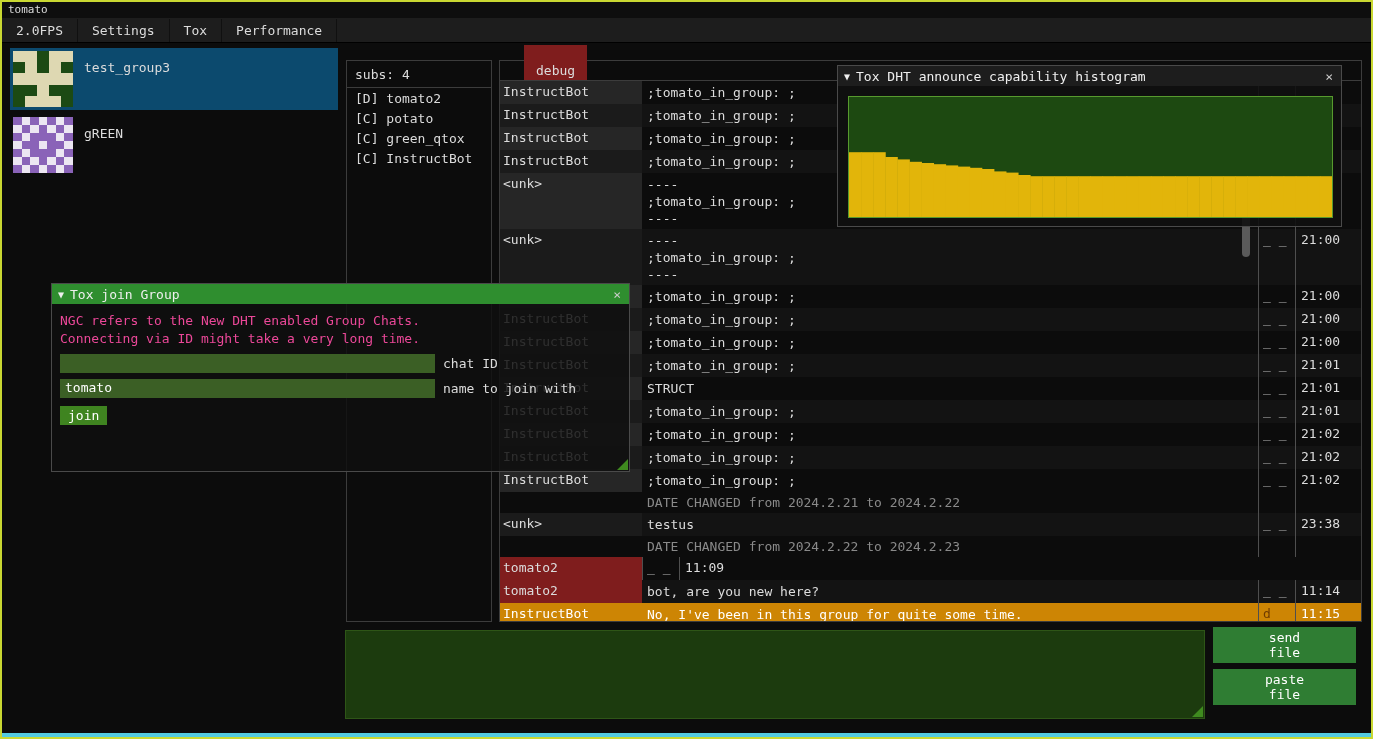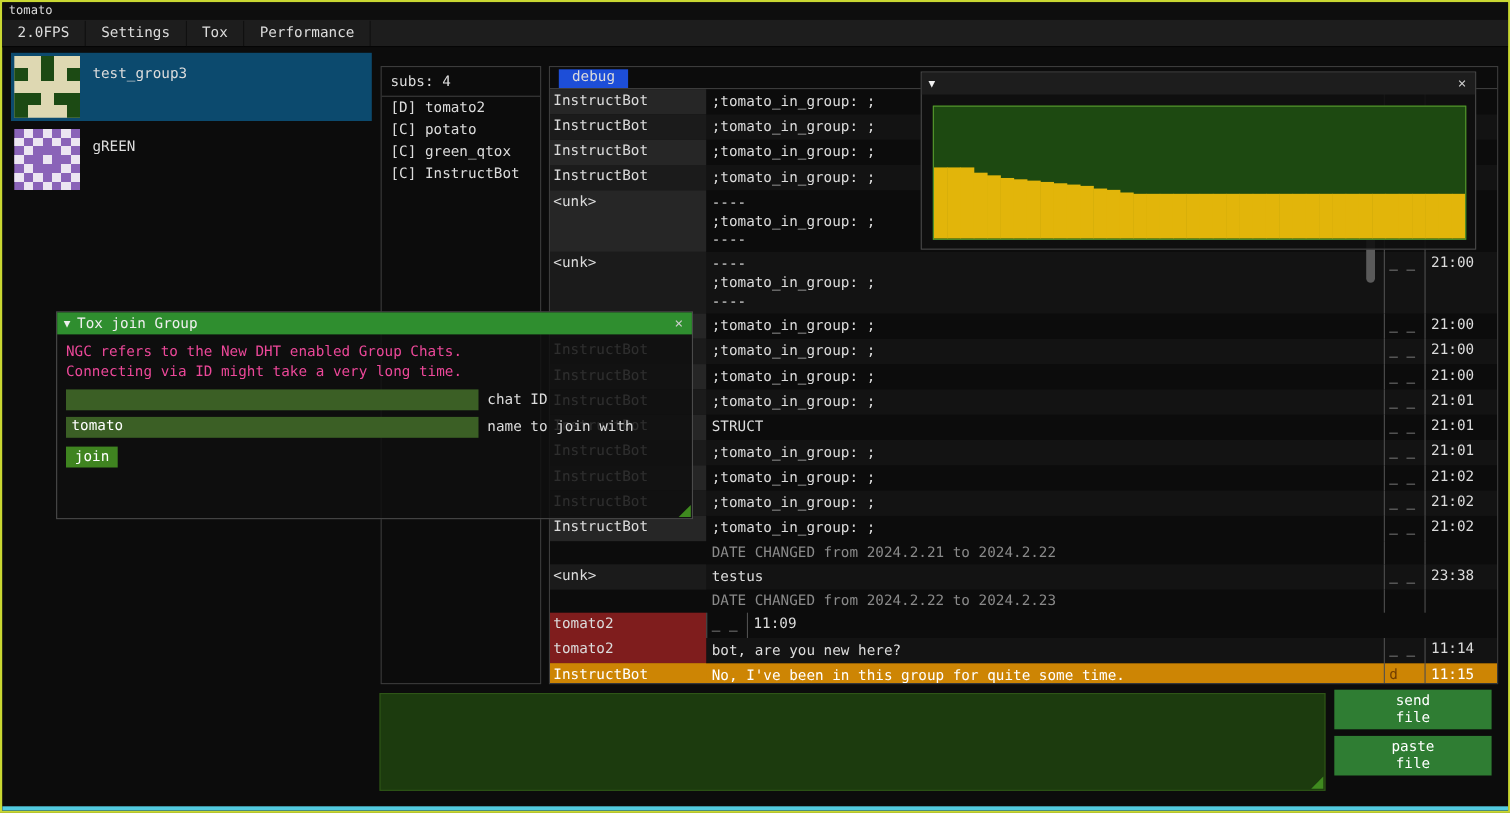--- a/index.html
+++ b/index.html
@@ -23,21 +23,21 @@
 
   
   .subs-panel{position:absolute;left:344px;top:58px;width:146px;height:562px;border:1px solid #3c3c3c;box-sizing:border-box;background:#0c0c0c;}
   .subs-header{padding:6px 8px 5px 8px;}
   .subs-sep{height:1px;background:#3c3c3c;}
   .member{padding:3px 8px 2px 8px;white-space:nowrap;}
 
   
   .chat-panel{position:absolute;left:497px;top:58px;width:863px;height:562px;border:1px solid #3c3c3c;box-sizing:border-box;}
   .tab-bar{height:19px;border-bottom:1px solid #3c3c3c;display:flex;align-items:flex-end;}
-  .tab{background:#1d4ed8;padding:0 12px 2px 12px;margin-left:8px;}
+  .tab{background:#7f1d1d;padding:18px 12px 2px 12px;margin-left:24px;}
   .messages{position:absolute;top:20px;left:0;right:0;bottom:0;overflow:hidden;}
   .row{display:flex;align-items:stretch;min-height:23px;box-sizing:border-box;}
   .row.odd{background:rgba(255,255,255,0.03);}
   .cell-name{width:142px;flex:0 0 142px;padding:3px 4px 2px 3px;background:#1b1b1b;box-sizing:border-box;white-space:nowrap;overflow:hidden;}
   .row.alt .cell-name{background:#262626;}
   .cell-msg{flex:1;padding:3px 4px 2px 5px;box-sizing:border-box;}
   .cell-msg div{line-height:17px;white-space:pre;}
   .cell-flags{width:37px;flex:0 0 37px;border-left:1px solid #4f4f4f;padding:3px 2px 2px 4px;color:#b8b8b8;box-sizing:border-box;white-space:pre;}
   .cell-time{width:66px;flex:0 0 66px;border-left:1px solid #4f4f4f;padding:3px 4px 2px 5px;box-sizing:border-box;}
   .row.date{min-height:21px;}
@@ -333,20 +333,21 @@
     <span>file</span>
   </div>
   <div class="file-btn paste-btn">
     <span>paste</span>
     <span>file</span>
   </div>
 
   <div class="fwin hist-win">
     <div class="fwin-title hist-title">
       <span class="collapse">▼</span>
+      <span>Tox DHT announce capability histogram</span>
       <span class="spacer"></span>
       <span class="close-x">×</span>
     </div>
     <div class="hist-body">
       <div class="plot">
         <svg id="hist-svg" viewBox="0 0 486 122" preserveAspectRatio="none">
             <rect x="0.00" y="56.12" width="12.65" height="65.88" fill="#e2b50a"></rect>
             <rect x="12.15" y="56.12" width="12.65" height="65.88" fill="#e2b50a"></rect>
             <rect x="24.30" y="56.12" width="12.65" height="65.88" fill="#e2b50a"></rect>
             <rect x="36.45" y="61.00" width="12.65" height="61.00" fill="#e2b50a"></rect>

